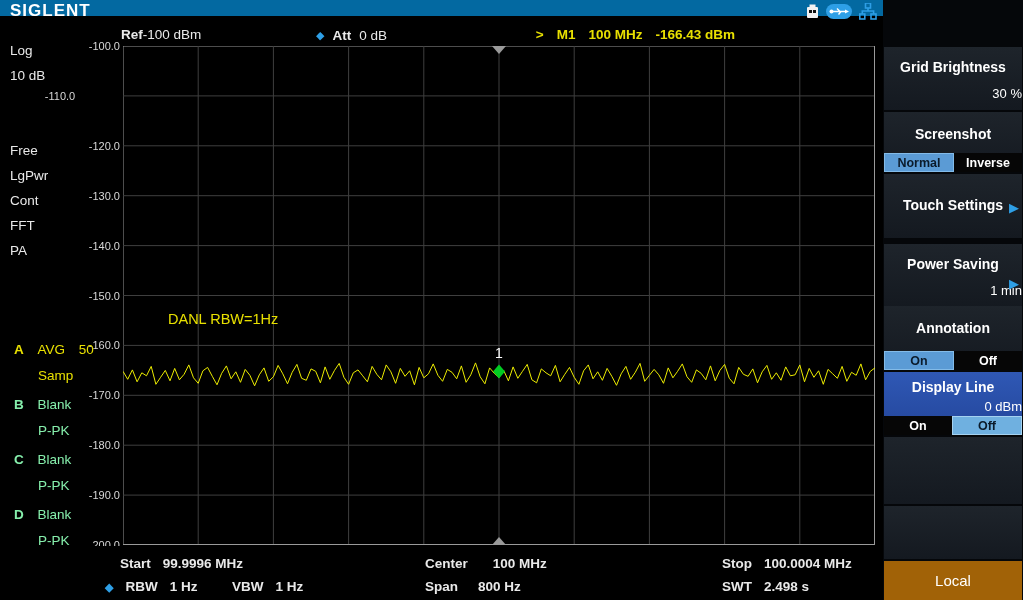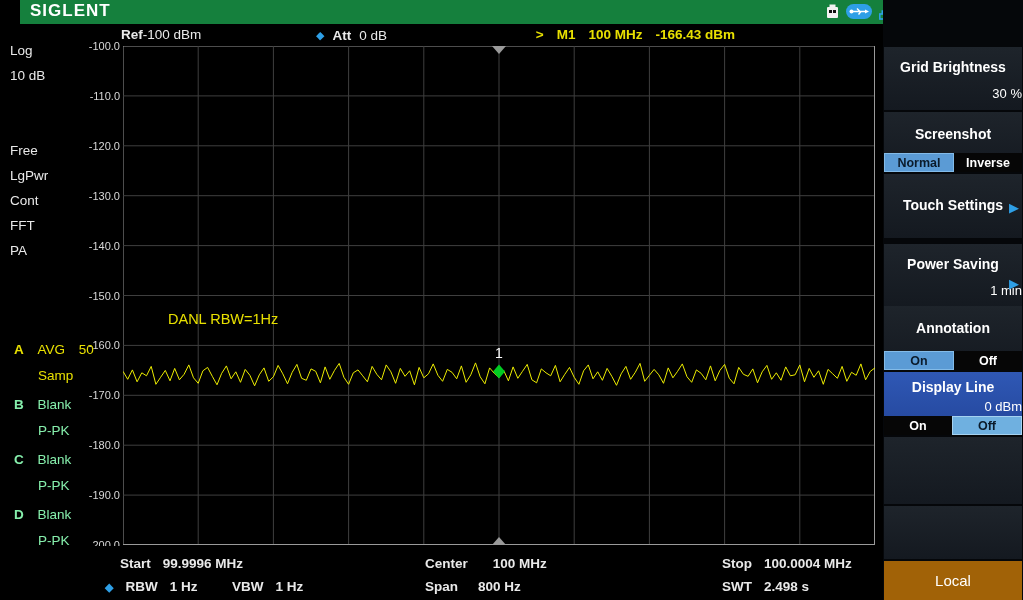--- a/index.html
+++ b/index.html
@@ -1,20 +1,20 @@
 <!DOCTYPE html>
 <html><head>
 <meta charset="utf-8">
 <style>
   * { margin:0; padding:0; box-sizing:border-box; }
   html,body { width:1023px; height:600px; background:#000; overflow:hidden;
               font-family:"Liberation Sans", sans-serif; position:relative; }
 
   
-  .brand-bar { position:absolute; left:0; top:0; width:883px; height:24px; background:#15803d;margin-left:20px; }
+  .brand-bar { position:absolute; left:0; top:0; width:883px; height:16px; background:#0369a1; }
   .brand { position:absolute; left:10px; top:1px; color:#fff; font-size:17px; font-weight:bold;
            letter-spacing:1px; font-style:normal; }
   .sys-icons { position:absolute; right:6px; top:3px; display:flex; gap:7px; align-items:center; }
 
   
   .anno-row { position:absolute; left:0; top:24px; width:883px; height:22px; background:#000; color:#e9e9e9; }
   .anno-row .lbl { font-weight:bold; font-size:13.5px; }
   .anno-row .val { font-size:13.5px; }
   .ref-group { position:absolute; left:121px; top:3px; display:flex; }
   .att-group { position:absolute; left:316px; top:3px; display:flex; gap:8px; align-items:center; }
@@ -122,21 +122,21 @@
   <div class="marker-readout">
     <span>&gt;</span>
     <span>M1</span>
     <span>100 MHz</span>
     <span>-166.43 dBm</span>
   </div>
 </div>
 
 <div class="y-labels-wrap" id="y-labels">
     <div class="y-label" style="top: 40px;">-100.0</div>
-    <div class="y-label" style="top: 89.9px;">-110.0</div>
+    <div class="y-label" style="top: 89.9px; text-align: center;">-110.0</div>
     <div class="y-label" style="top: 139.8px;">-120.0</div>
     <div class="y-label" style="top: 189.7px;">-130.0</div>
     <div class="y-label" style="top: 239.6px;">-140.0</div>
     <div class="y-label" style="top: 289.5px;">-150.0</div>
     <div class="y-label" style="top: 339.4px;">-160.0</div>
     <div class="y-label" style="top: 389.3px;">-170.0</div>
     <div class="y-label" style="top: 439.2px;">-180.0</div>
     <div class="y-label" style="top: 489.1px;">-190.0</div>
     <div class="y-label" style="top: 539px; text-align: right;">-200.0</div>
   </div>

